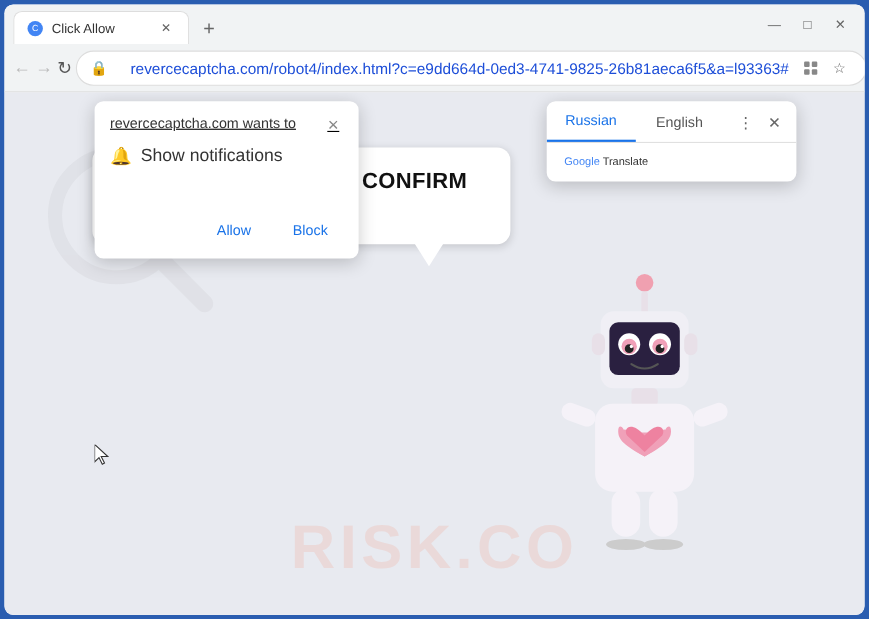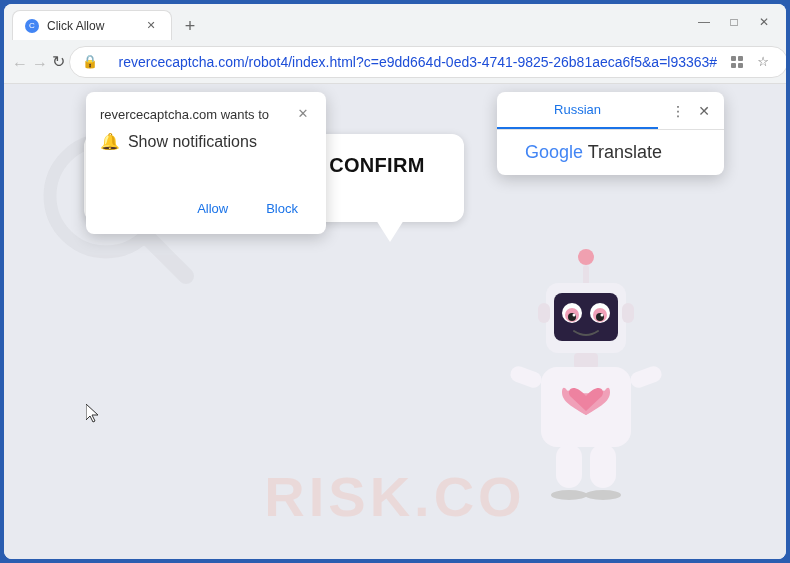--- a/index.html
+++ b/index.html
@@ -249,22 +249,23 @@
       background: #fff;
       border-radius: 8px;
       box-shadow: 0 4px 16px rgba(0,0,0,0.2);
       width: 240px;
       padding: 12px 14px;
       z-index: 10;
     }
     .notif-header {
       display: flex;
       justify-content: space-between;
-      align-items: flex-end;
+      align-items: flex-start;
       margin-bottom: 10px;
+      text-decoration: underline;
     }
     .notif-title {
       font-size: 13px;
       color: #333;
       font-weight: 400;
     }
     .notif-close-btn {
       width: 18px;
       height: 18px;
       display: flex;
@@ -352,23 +353,22 @@
       align-items: center;
       justify-content: center;
       color: #666;
       font-size: 14px;
       cursor: pointer;
     }
     .translate-body {
       padding: 12px 16px;
     }
     .translate-item {
-      font-size: 18px;
+      font-size: 10px;
       color: #333;
-      margin-left: 12px;
     }
     .translate-item .google {
       color: #4285f4;
       font-weight: 500;
     }
     .translate-item .translate-word {
       color: #ea4335;
       font-weight: 400;
     }
     
@@ -505,20 +505,21 @@
       </div>
       <div class="notif-actions">
         <button class="notif-btn allow">Allow</button>
         <button class="notif-btn block">Block</button>
       </div>
     </div>
 
     <div class="translate-popup">
       <div class="translate-header">
         <div class="translate-tab active">Russian</div>
+        <div class="translate-tab">English</div>
         <div class="translate-header-right">
           <div class="tr-icon-btn">⋮</div>
           <div class="tr-icon-btn">✕</div>
         </div>
       </div>
       <div class="translate-body">
         <div class="translate-item">
           <span class="google">Google</span>
           <span class="translate-word"> </span>
           <span>Translate</span>

